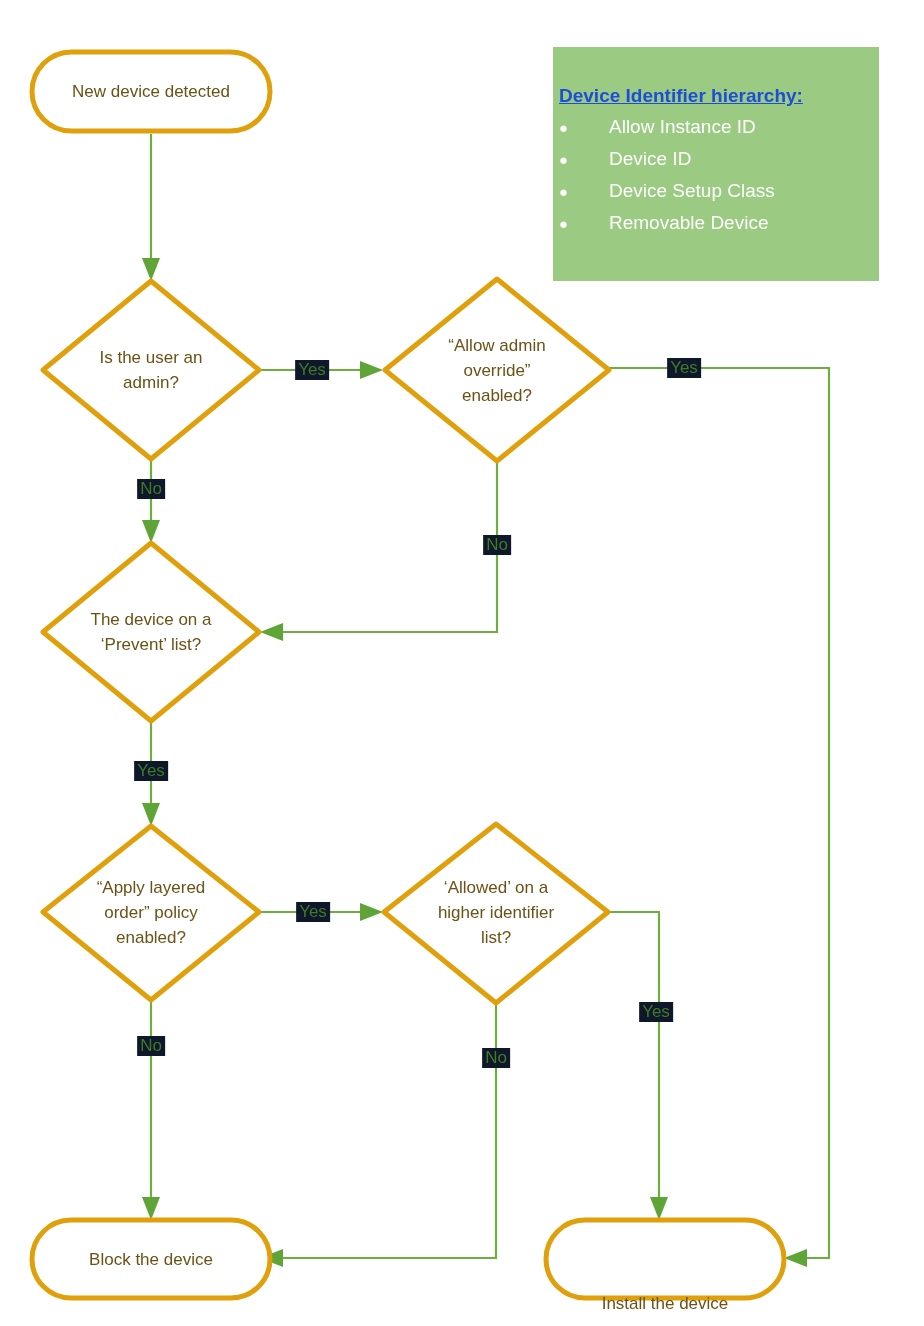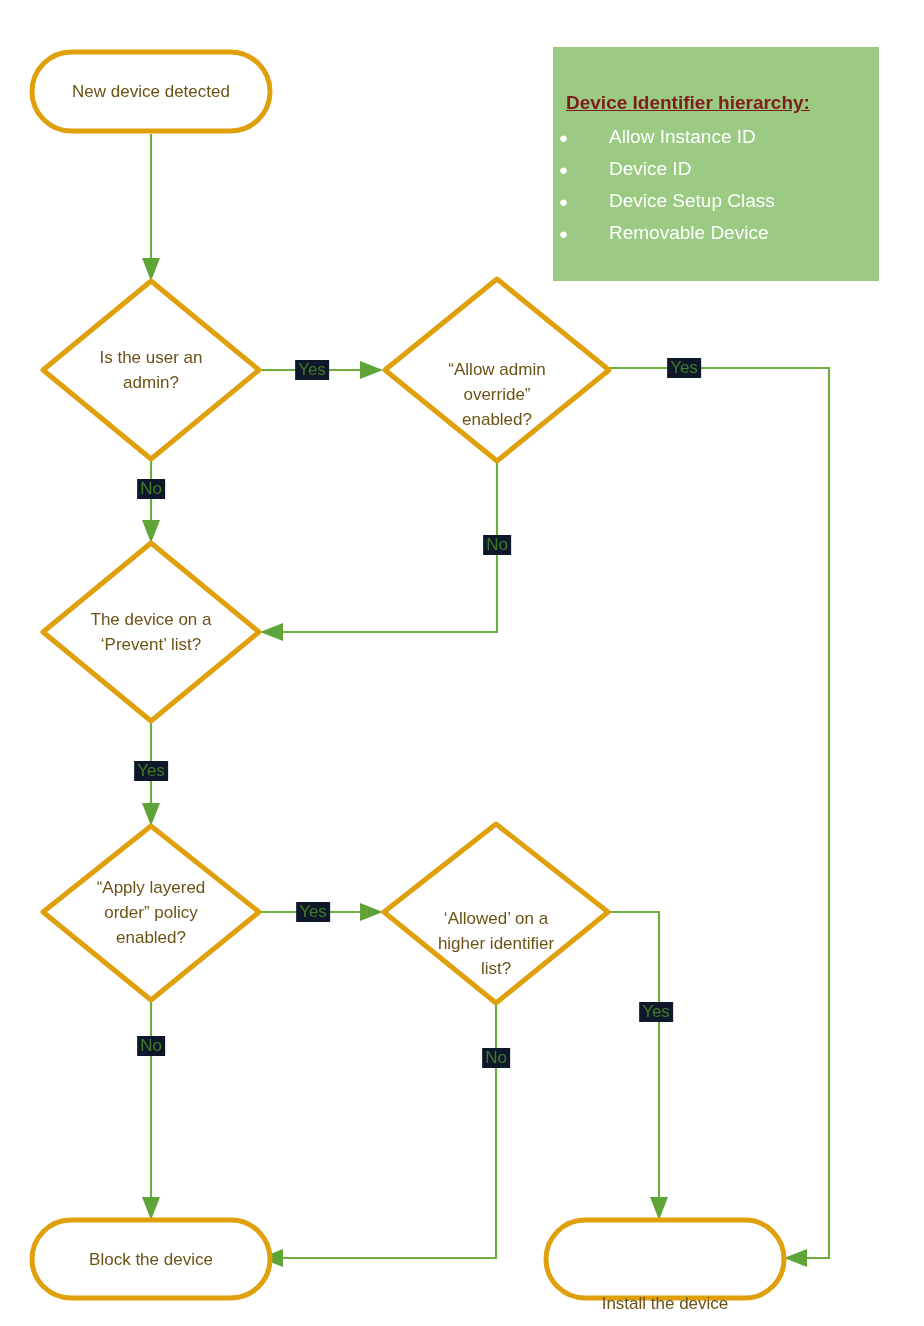--- a/index.html
+++ b/index.html
@@ -59,26 +59,26 @@
     transform: translate(-50%, -50%);
     pointer-events: none;
     white-space: nowrap;
   }
   .legend-panel {
     position: absolute;
     box-sizing: border-box;
     background: #9BCA83;
   }
   .legend-title {
-    color: #7f1d1d;
+    color: #1d4ed8;
     font-family: "Liberation Sans", sans-serif;
     font-size: 19px;
     font-weight: bold;
     text-decoration: underline;
-    margin: 7px;
+    margin: 0;
     padding: 0;
     white-space: nowrap;
   }
   .legend-list {
     list-style: none;
     margin: 4px 0 0 0;
     padding: 0;
   }
   .legend-list li {
     color: #ffffff;
@@ -187,29 +187,29 @@
     
     <rect class="node-shape" x="32" y="1220" width="238" height="78" rx="39" ry="39"></rect>
 
     
     <rect class="node-shape" x="546" y="1220" width="238" height="78" rx="39" ry="39"></rect>
   </svg>
 
   <div class="node-label" style="left:151px; top:91px;  width:230px;">New device detected</div>
   <div class="node-label" style="left:151px; top:370px; width:160px;">Is the user an
 admin?</div>
-  <div class="node-label" style="left:497px; top:370px; width:160px;margin-top:24px;">“Allow admin
+  <div class="node-label" style="left:497px; top:370px; width:160px;">“Allow admin
 override”
 enabled?</div>
   <div class="node-label" style="left:151px; top:632px; width:170px;">The device on a
 ‘Prevent’ list?</div>
   <div class="node-label" style="left:151px; top:912px; width:170px;">“Apply layered
 order” policy
 enabled?</div>
-  <div class="node-label" style="left:496px; top:943px; width:175px;">‘Allowed’ on a
+  <div class="node-label" style="left:496px; top:912px; width:175px;">‘Allowed’ on a
 higher identifier
 list?</div>
   <div class="node-label" style="left:151px; top:1259px; width:196px;">Block the device</div>
   <div class="node-label" style="left:665px; top:1259px; width:230px;margin-top:44px;">Install the device</div>
 
   <div class="edge-label" style="left:312px; top:370px;">Yes</div>
   <div class="edge-label" style="left:151px; top:489px;">No</div>
   <div class="edge-label" style="left:684px; top:368px;">Yes</div>
   <div class="edge-label" style="left:497px; top:545px;">No</div>
   <div class="edge-label" style="left:151px; top:771px;">Yes</div>

